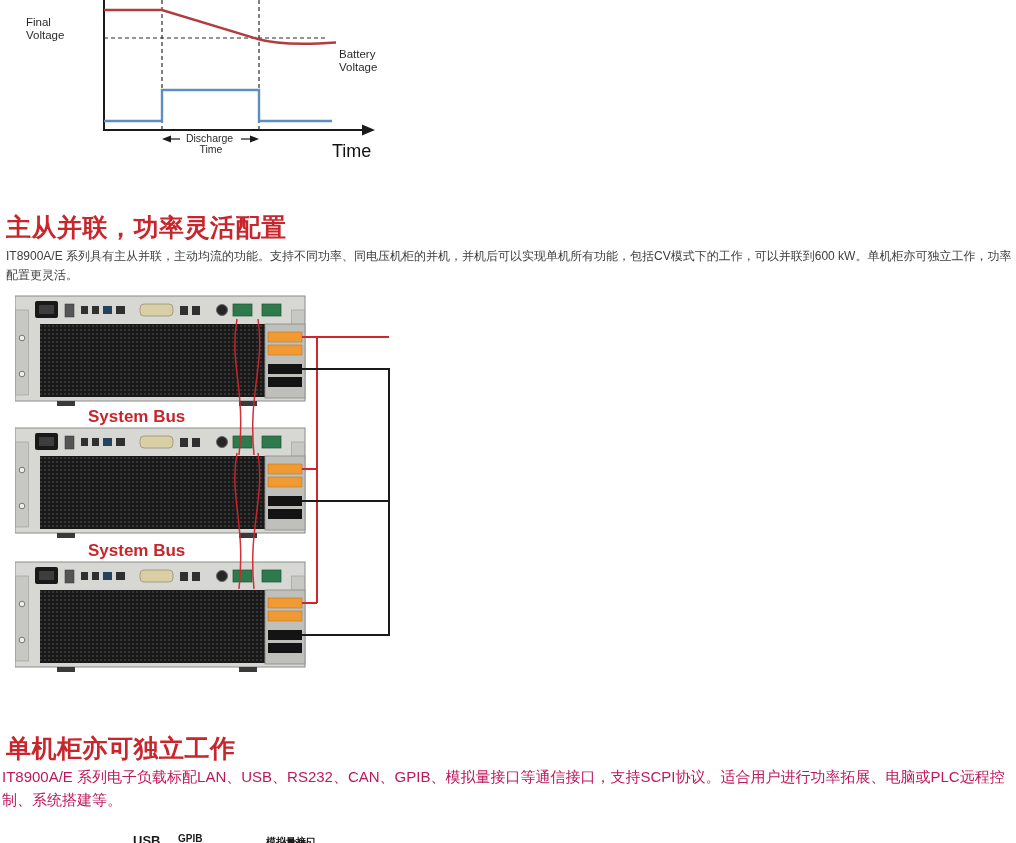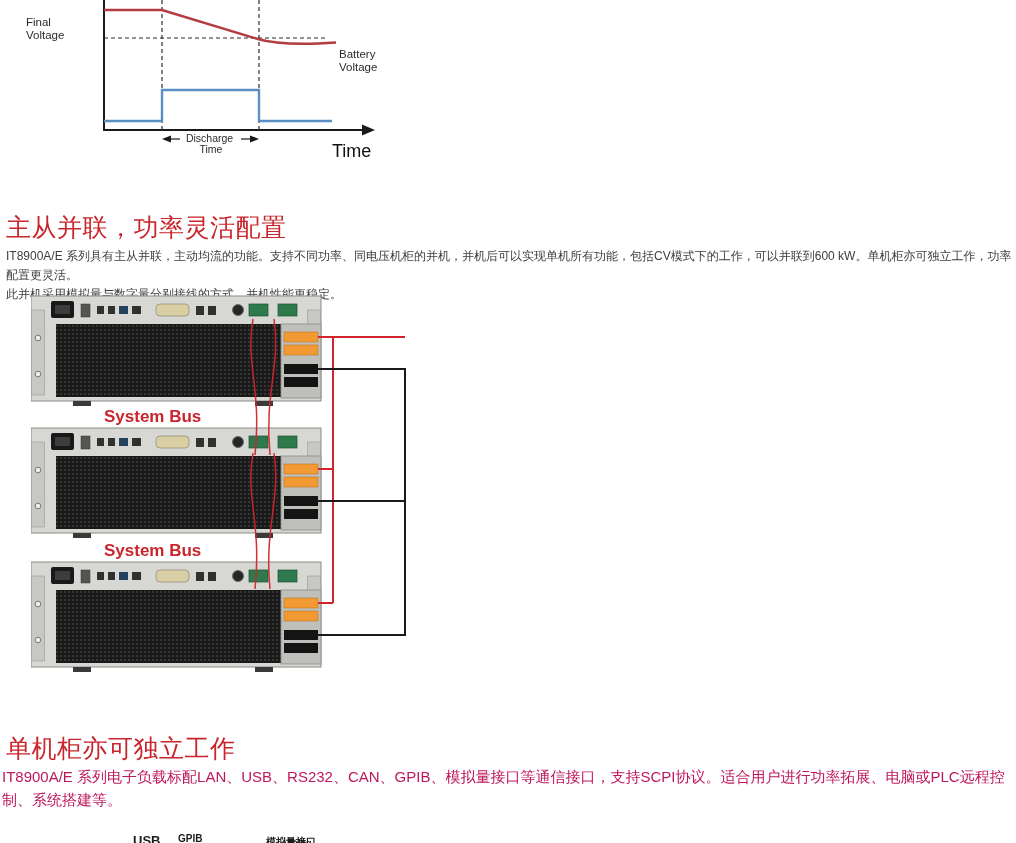--- a/index.html
+++ b/index.html
@@ -14,38 +14,38 @@
 
   
   .discharge-figure { left:16px; top:0; width:385px; height:164px; }
   .chart-label { font-size:11.5px; fill:#2b2b2b; }
   .chart-small { font-size:10.5px; fill:#2b2b2b; }
   .time-label  { font-size:18px; fill:#111111; }
 
   
   .sec-heading {
     position:absolute; left:6px;
-    color:#c9252c; font-size:25px; font-weight:400;
+    color:#c9252c; font-size:25px; font-weight:700;
     letter-spacing:0.5px; white-space:nowrap;
   }
   .h-parallel { top:211px; }
   .h-comm     { top:732px; }
 
   
   .p-parallel {
     position:absolute; left:6px; top:247px; width:1006px;
     font-size:12px; line-height:19px; color:#3d3d3d;
   }
   .p-comm {
     position:absolute; left:2px; top:765px; width:1008px;
     font-size:15px; line-height:23px; color:#be185d;
   }
 
   
-  .parallel-figure { left:31px; top:293px; width:400px; height:392px; }
+  .parallel-figure { left:15px; top:293px; width:400px; height:392px; }
   .sysbus { font-size:17px; font-weight:700; fill:#c9252c; font-family:"Liberation Sans", sans-serif; }
 
   
   .comm-figure { left:100px; top:816px; width:320px; height:40px; }
   .comm-figure .lbl { position:absolute; font-weight:700; color:#1a1a1a; white-space:nowrap; }
   .lbl-usb       { left:33px;  top:17px; font-size:13px; }
   .lbl-gpib      { left:78px;  top:17px; font-size:10px; }
   .lbl-analog-en { left:181px; top:6px;  font-size:9px;  font-weight:400; color:#333;margin-top:16px; }
   .lbl-analog-cn { left:166px; top:19px; font-size:10px; font-weight:400; color:#333; }
 
@@ -86,21 +86,20 @@
       <tspan x="195" y="142">Discharge</tspan>
       <tspan x="195" y="153">Time</tspan>
     </text>
     <text class="time-label" x="316" y="157">Time</text>
   </svg>
 </figure>
 
 <h2 class="sec-heading h-parallel">主从并联，功率灵活配置</h2>
 <div class="p-parallel">
   <div>IT8900A/E 系列具有主从并联，主动均流的功能。支持不同功率、同电压机柜的并机，并机后可以实现单机所有功能，包括CV模式下的工作，可以并联到600 kW。单机柜亦可独立工作，功率配置更灵活。</div>
-  <div>此并机采用模拟量与数字量分别接线的方式，并机性能更稳定。</div>
 </div>
 
 <figure class="parallel-figure">
   <svg width="400" height="392" viewBox="0 0 400 392" xmlns="http://www.w3.org/2000/svg" xmlns:xlink="http://www.w3.org/1999/xlink">
     <defs>
       <pattern id="mesh" width="4" height="4" patternUnits="userSpaceOnUse">
         <rect width="4" height="4" fill="#191919"></rect>
         <circle cx="2" cy="2" r="1.05" fill="#3c3c3c"></circle>
       </pattern>
       <g id="rack-unit">

